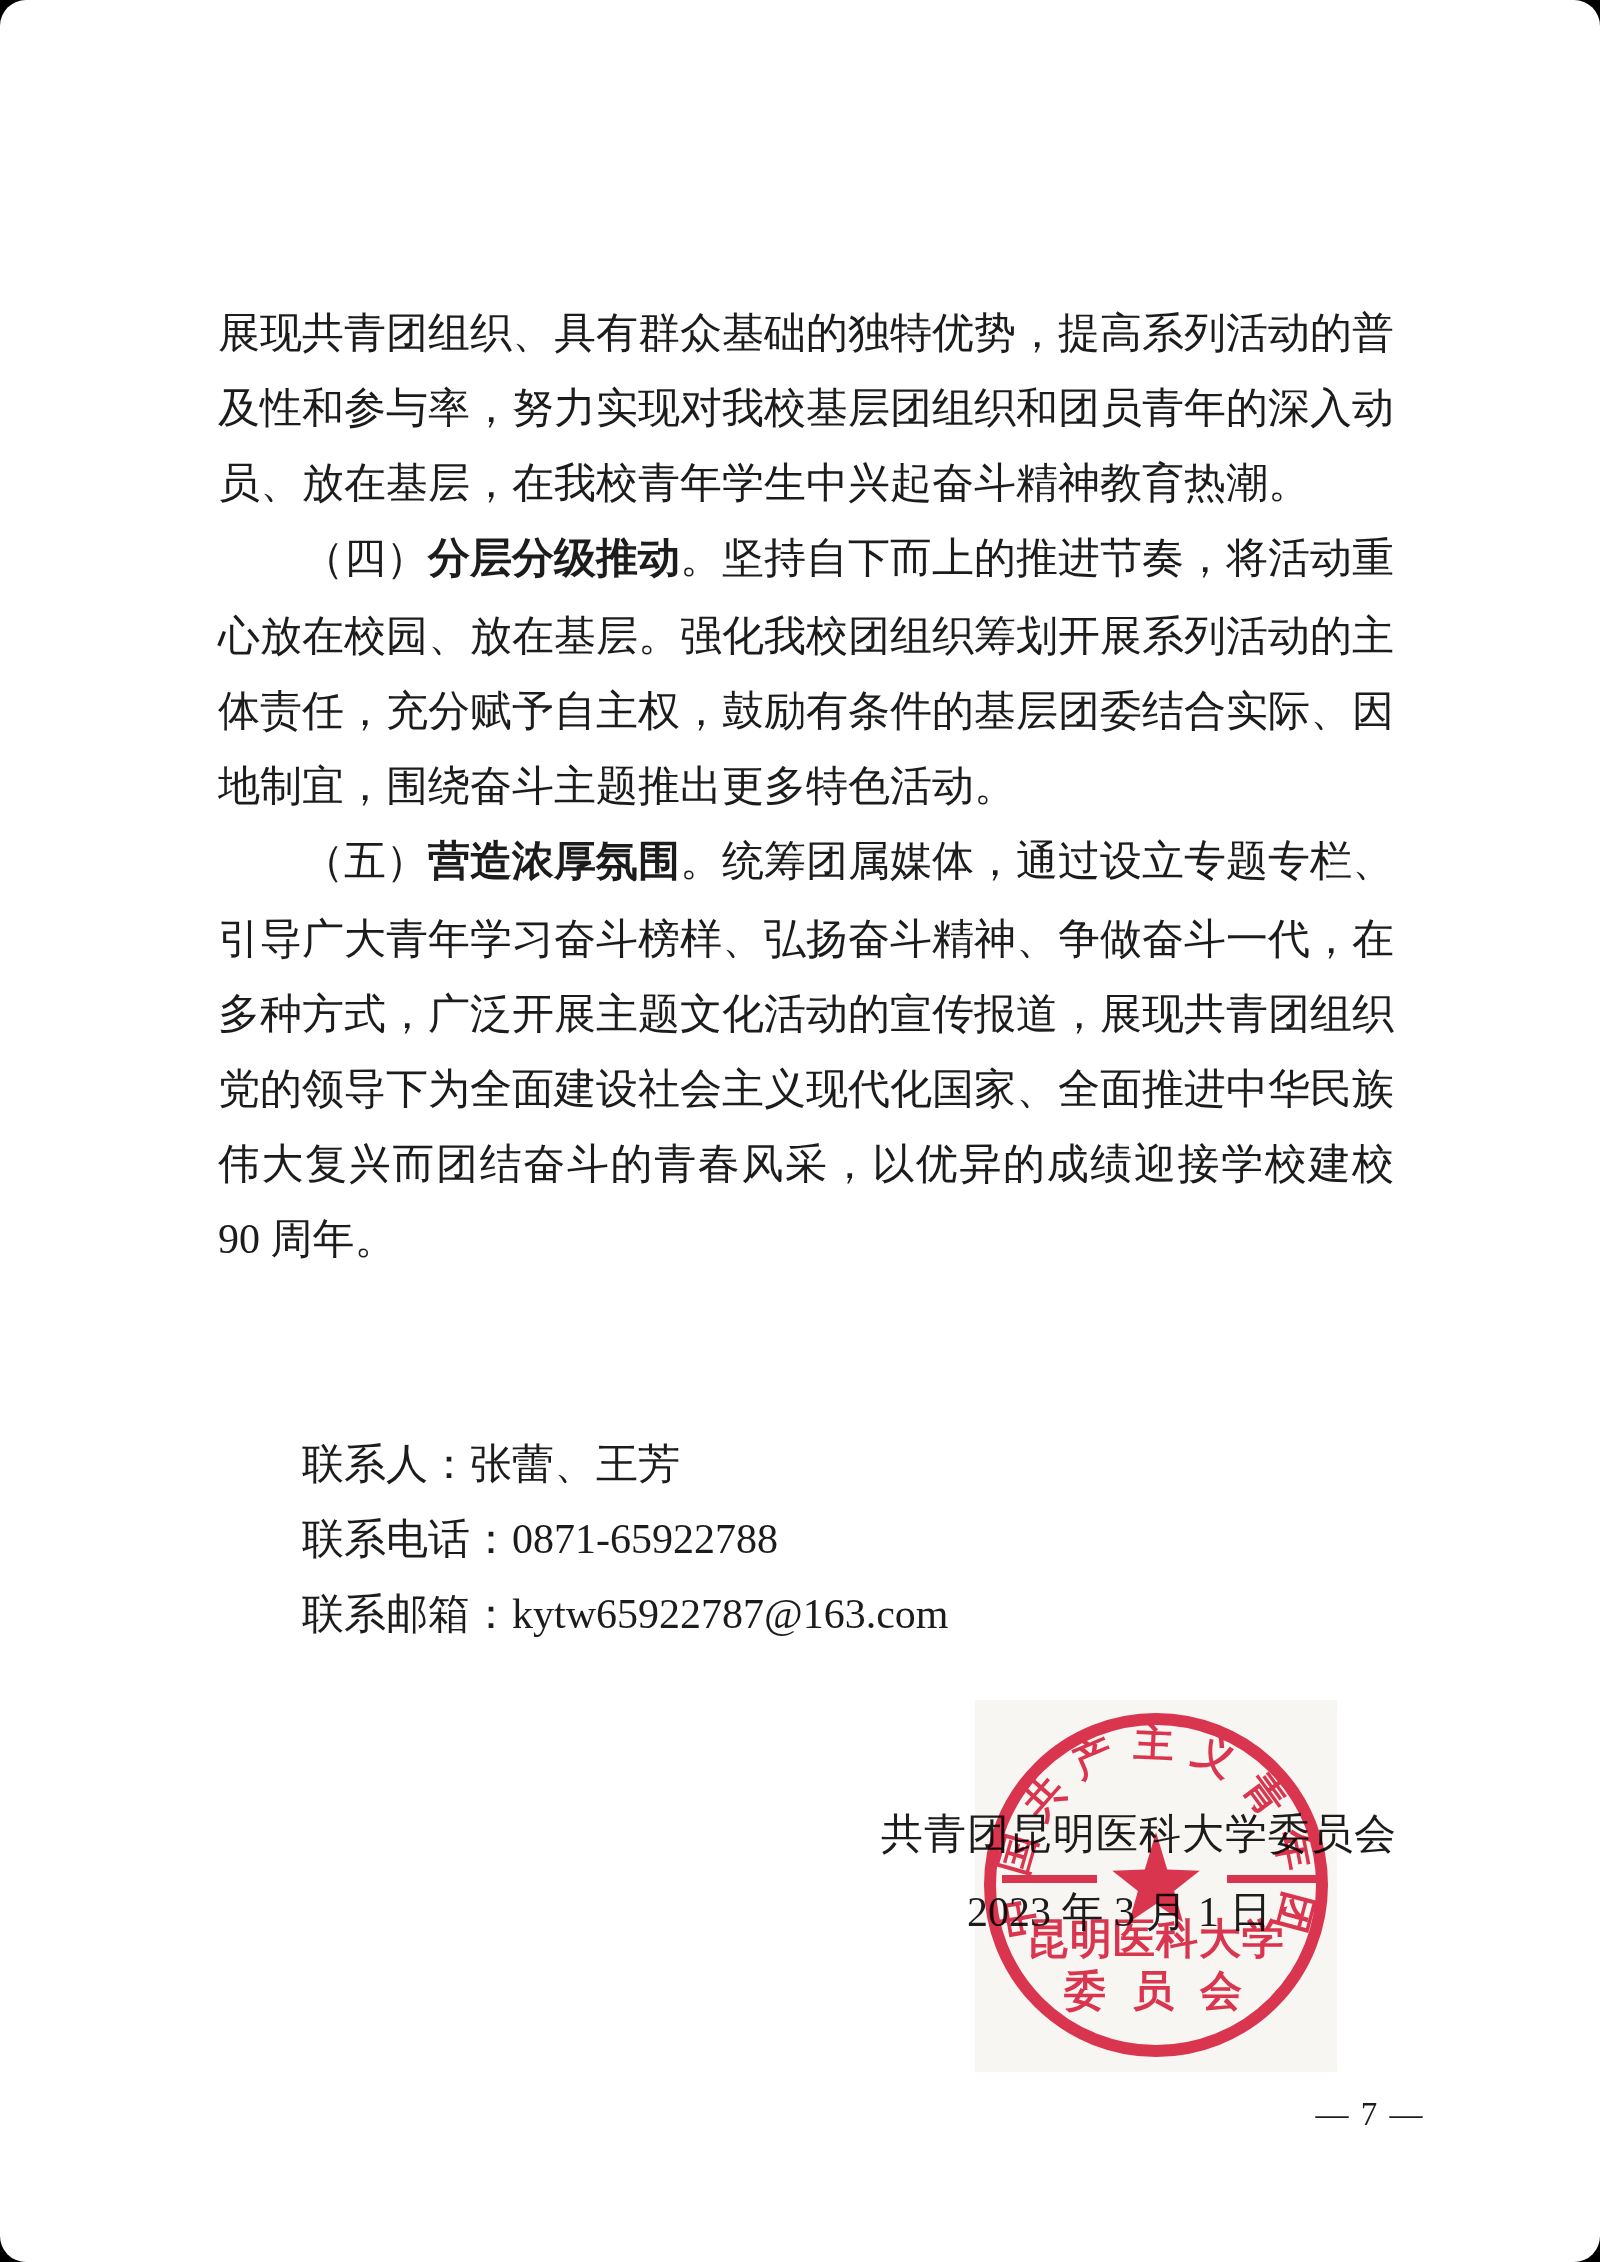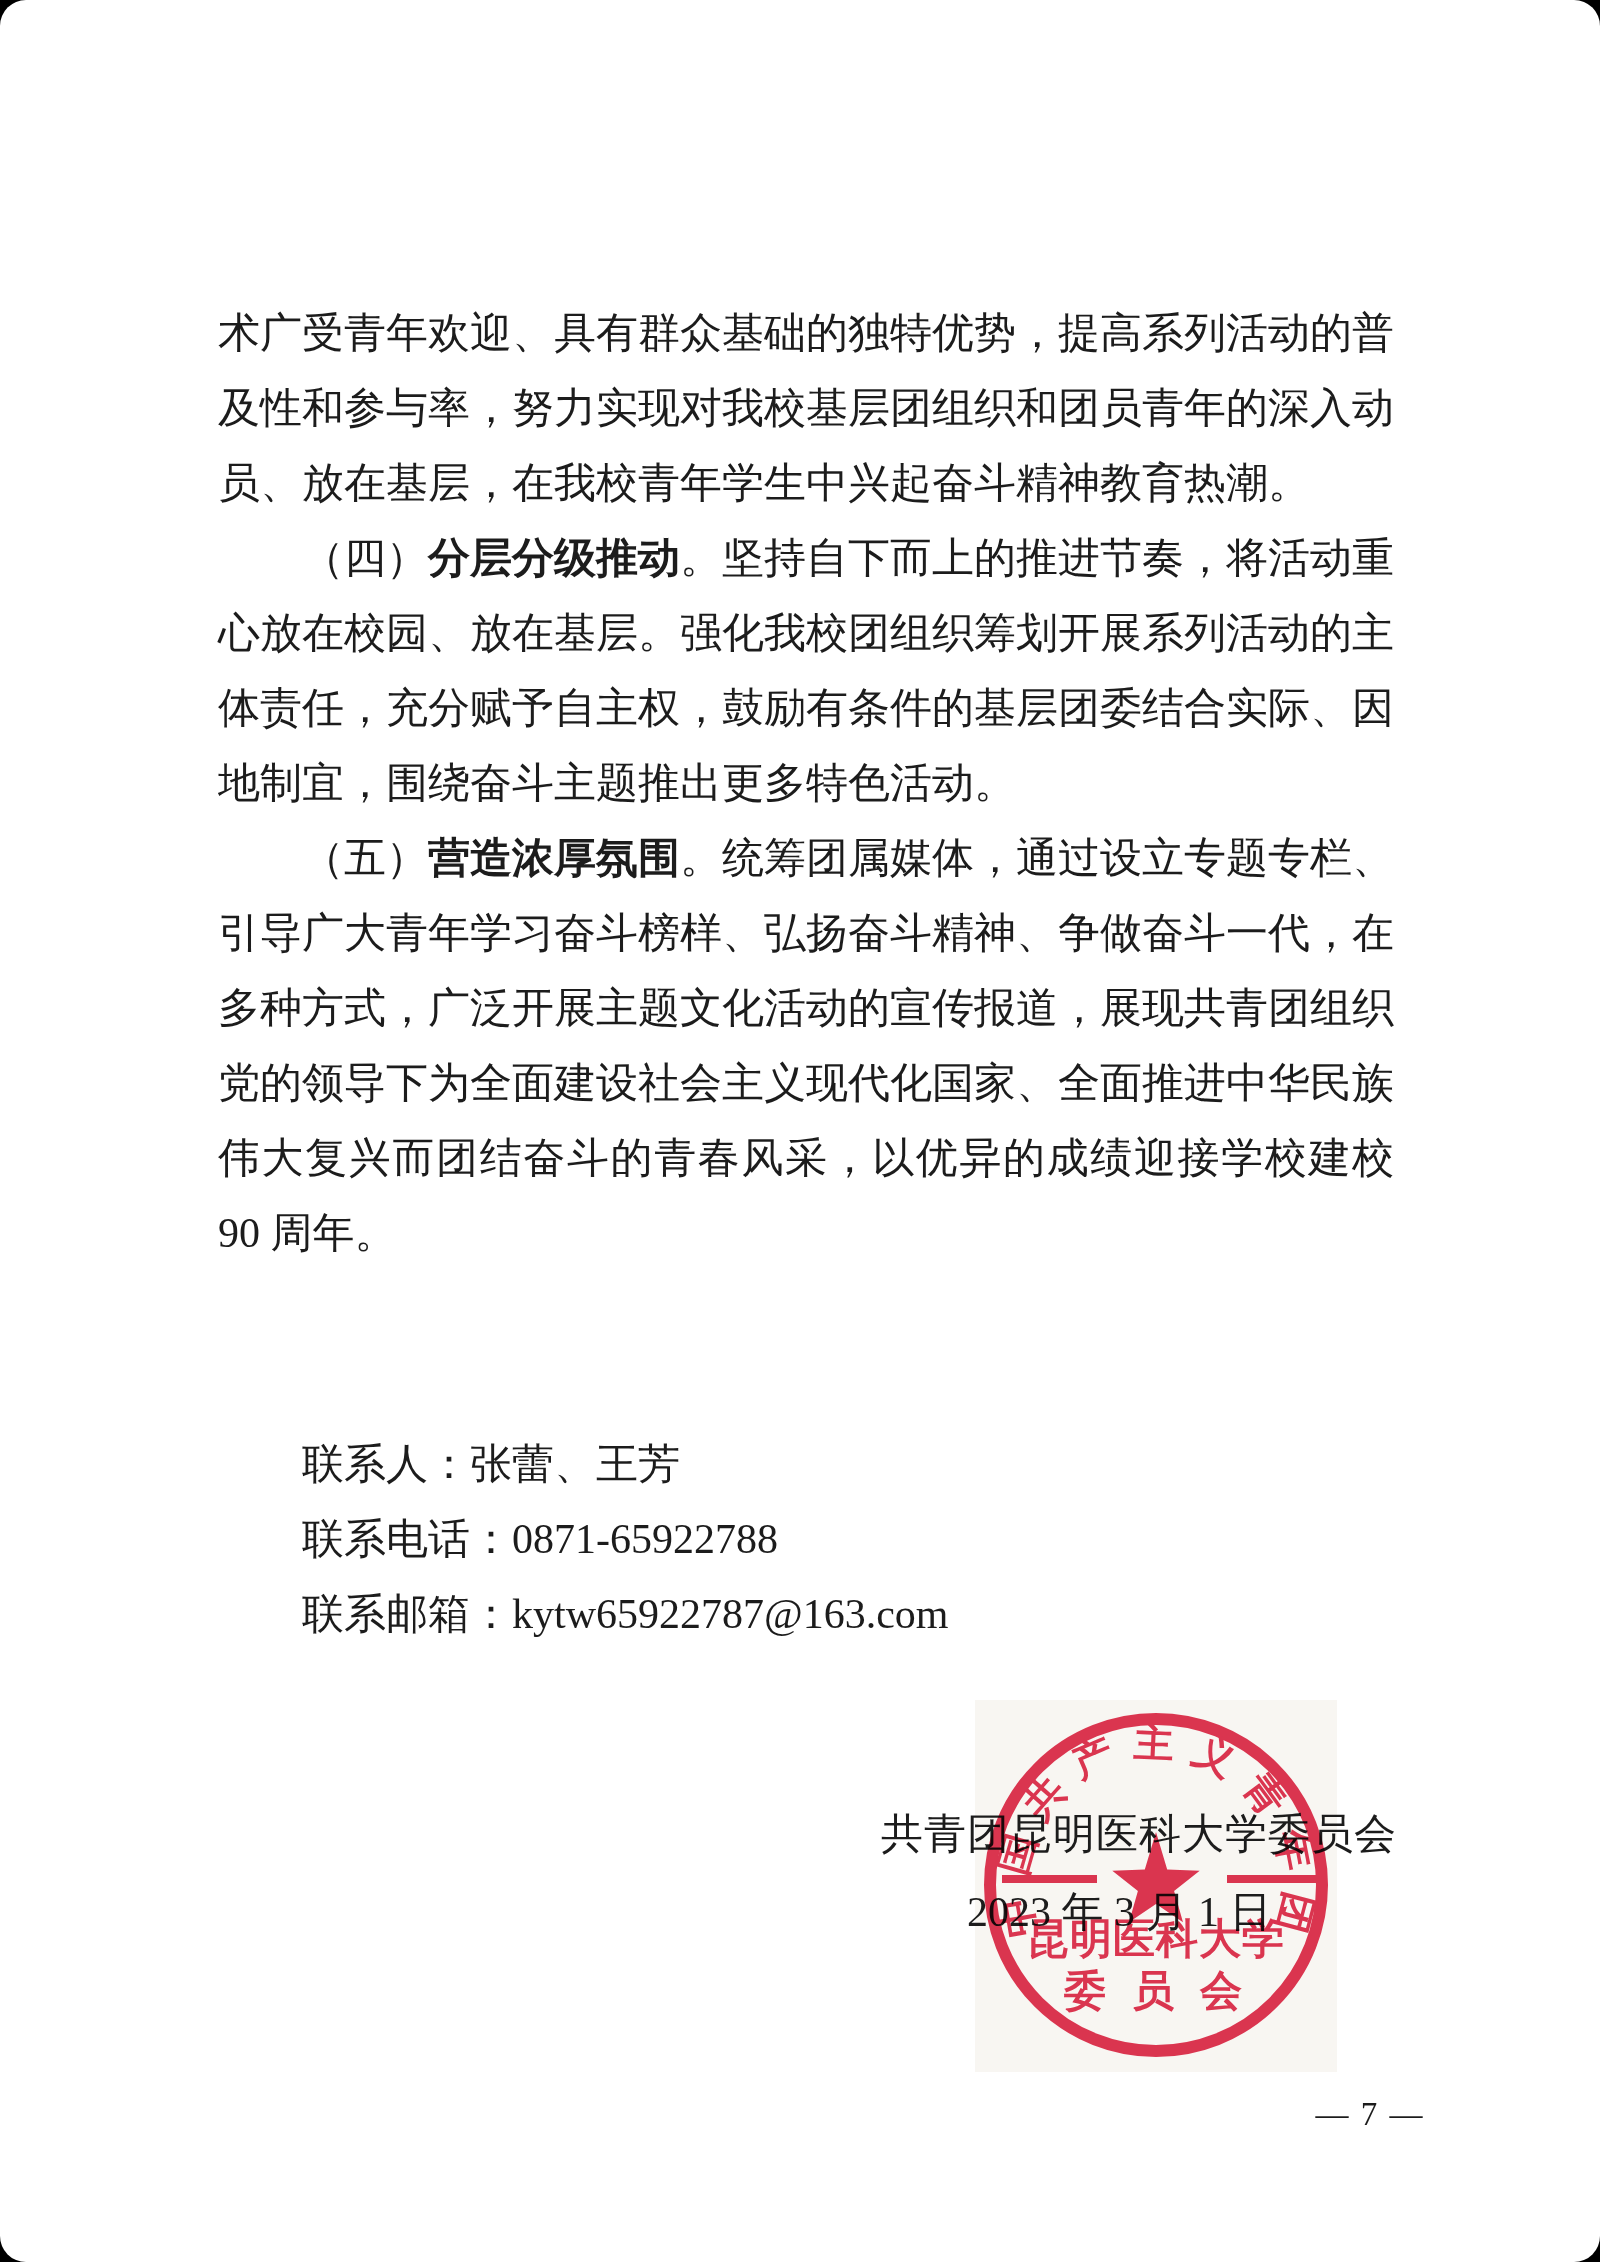--- a/index.html
+++ b/index.html
@@ -13,21 +13,21 @@
     color:#1c1c1c;
   }
   .body-block{
     position:absolute;left:218px;top:296px;width:1176px;
     font-size:42px;line-height:75px;
     text-align:justify;
   }
   .body-line{white-space:normal;}
   .body-line.jlast{text-align-last:justify;}
   .body-line.ind{text-indent:84px;}
-  .body-line .bold{font-weight:bold;}
+  .body-line .bold{font-weight:bold;font-family:Liberation Mono, monospace;}
   .contact-block{
     position:absolute;left:302px;top:1427px;width:900px;
     font-size:42px;line-height:75px;
   }
   .sig-org{
     position:absolute;left:872px;top:1808px;width:534px;
     font-size:42px;line-height:52px;text-align:center;letter-spacing:1px;
   }
   .sig-date{
     position:absolute;left:967px;top:1886px;width:380px;
@@ -50,21 +50,21 @@
     font-weight:bold;
     fill:var(--stamp-red,#e02c4a);
   }
 </style>
 </head>
 <body>
 
 <div class="page">
 
   <div class="body-block">
-      <div class="body-line jlast"><span>术广受青年欢迎、具有群众基础的独特优势，提高系列活动的普</span></div>
+      <div class="body-line jlast"><span>展现共青团组织、具有群众基础的独特优势，提高系列活动的普</span></div>
       <div class="body-line jlast"><span>及性和参与率，努力实现对我校基层团组织和团员青年的深入动</span></div>
       <div class="body-line"><span>员、放在基层，在我校青年学生中兴起奋斗精神教育热潮。</span></div>
       <div class="body-line jlast ind"><span>（四）</span><span class="bold">分层分级推动</span><span>。坚持自下而上的推进节奏，将活动重</span></div>
       <div class="body-line jlast"><span>心放在校园、放在基层。强化我校团组织筹划开展系列活动的主</span></div>
       <div class="body-line jlast"><span>体责任，充分赋予自主权，鼓励有条件的基层团委结合实际、因</span></div>
       <div class="body-line"><span>地制宜，围绕奋斗主题推出更多特色活动。</span></div>
       <div class="body-line jlast ind"><span>（五）</span><span class="bold">营造浓厚氛围</span><span>。统筹团属媒体，通过设立专题专栏、</span></div>
       <div class="body-line jlast"><span>引导广大青年学习奋斗榜样、弘扬奋斗精神、争做奋斗一代，在</span></div>
       <div class="body-line jlast"><span>多种方式，广泛开展主题文化活动的宣传报道，展现共青团组织</span></div>
       <div class="body-line jlast"><span>党的领导下为全面建设社会主义现代化国家、全面推进中华民族</span></div>

